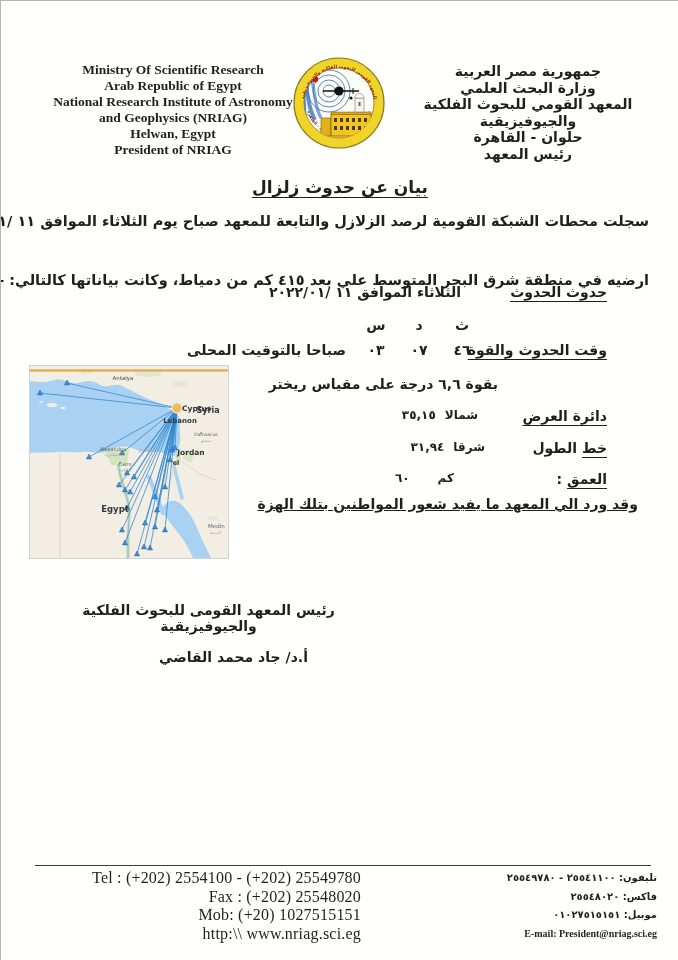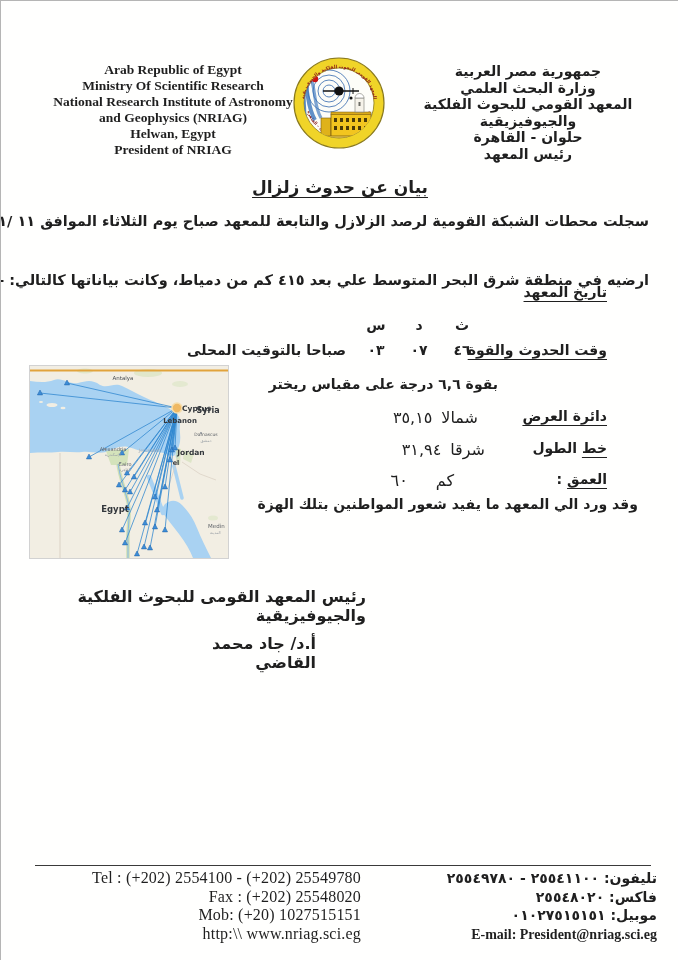--- a/index.html
+++ b/index.html
@@ -12,38 +12,38 @@
           font-size:13.5px;line-height:16px;}
   .hdr-ar{left:398px;top:62px;width:258px;text-align:center;font-size:14px;line-height:16.5px;}
   .doc-title{left:0;right:0;top:176px;text-align:center;font-size:17px;
              text-decoration:underline;text-underline-offset:4px;}
   .para-line{right:30px;left:20px;text-align:right;font-size:14.5px;white-space:nowrap;}
   .f-label{font-size:14px;text-decoration:underline;text-underline-offset:4px;}
   .f-label-mixed{font-size:14px;}
   .f-label-mixed .u{text-decoration:underline;text-underline-offset:4px;}
   .f-val{font-size:14px;}
   .num-col{width:20px;text-align:center;font-size:14px;font-family:"DejaVu Sans",sans-serif;font-weight:700;}
-  .pair{display:flex;direction:ltr;align-items:baseline;gap:9px;font-size:16px;
-        font-family:"DejaVu Sans",sans-serif;font-weight:400;}
-  .sig{text-align:right;font-size:16px;}
+  .pair{display:flex;direction:ltr;align-items:baseline;gap:9px;font-size:12px;
+        font-family:"DejaVu Sans",sans-serif;font-weight:700;}
+  .sig{text-align:center;font-size:14px;margin-top:15px;}
   .foot-rule{left:34px;right:28px;top:864px;border-top:1.6px solid #3a3a3a;height:0;}
   .foot-left{left:38px;top:868px;width:322px;text-align:right;font-weight:400;
              font-size:16px;line-height:18.6px;letter-spacing:.2px;}
-  .foot-right{right:22px;top:868px;width:250px;text-align:right;font-size:14px;line-height:18.6px;}
+  .foot-right{right:22px;top:868px;width:250px;text-align:right;font-size:10px;line-height:18.6px;}
   .map-box{left:28px;top:364px;width:198px;height:192px;border:1px solid #d2d2d2;box-sizing:content-box;text-align:right;}
   svg text{font-family:"DejaVu Sans",sans-serif;}
 </style>
 </head>
 <body>
 
 <div class="page">
 
   <div class="abs hdr-en en">
+    <div>Ministry Of Scientific Research</div>
     <div>Arab Republic of Egypt</div>
-    <div>Ministry Of Scientific Research</div>
     <div>National Research Institute of Astronomy</div>
     <div>and Geophysics (NRIAG)</div>
     <div>Helwan, Egypt</div>
     <div>President of NRIAG</div>
   </div>
 
   <div class="abs" style="left:292px;top:51px;width:92px;height:102px;">
     <svg width="92" height="102" viewBox="0 0 92 102">
       <defs>
         <clipPath id="inner-clip">
@@ -110,21 +110,22 @@
     <div>المعهد القومي للبحوث الفلكية والجيوفيزيقية</div>
     <div>حلوان - القاهرة</div>
     <div>رئيس المعهد</div>
   </div>
 
   <div class="abs doc-title ar">بيان عن حدوث زلزال</div>
 
   <div class="abs para-line ar" style="top:212px;">سجلت محطات الشبكة القومية لرصد الزلازل والتابعة للمعهد صباح يوم الثلاثاء  الموافق ١١ /٢٠٢٢/٠١ هزه</div>
   <div class="abs para-line ar" style="top:243px;margin-top:28px;">ارضيه في منطقة شرق البحر المتوسط علي بعد ٤١٥ كم من دمياط، وكانت بياناتها كالتالي: -</div>
 
-  <div class="abs ar f-label" style="right:72px;top:283px;">تاريخ المعهد</div>
+  <div class="abs ar f-label" style="right:72px;top:283px;">حدوث الحدوث</div>
+  <div class="abs ar f-val" style="right:218px;top:283px;">الثلاثاء  الموافق ١١ /٢٠٢٢/٠١</div>
 
   <div class="abs num-col" style="left:451px;top:316px;">ث</div>
   <div class="abs num-col" style="left:408px;top:316px;">د</div>
   <div class="abs num-col" style="left:365px;top:316px;">س</div>
 
   <div class="abs ar f-label" style="right:72px;top:341px;">وقت الحدوث والقوة</div>
   <div class="abs num-col" style="left:451px;top:341px;">٤٦</div>
   <div class="abs num-col" style="left:408px;top:341px;">٠٧</div>
   <div class="abs num-col" style="left:365px;top:341px;">٠٣</div>
   <div class="abs ar f-val" style="right:333px;top:341px;">صباحا بالتوقيت المحلى</div>
@@ -146,21 +147,21 @@
   </div>
 
   <div class="abs ar f-label-mixed" style="right:72px;top:470px;">
     <span class="u">العمق</span><span> :</span>
   </div>
   <div class="abs pair" style="right:225px;top:470px;gap:28px;">
     <span>٦٠</span>
     <span>كم</span>
   </div>
 
-  <div class="abs ar f-val" style="right:41px;top:495px;">وقد ورد الي المعهد ما يفيد شعور المواطنين بتلك الهزة</div>
+  <div class="abs ar f-val" style="right:41px;top:495px;text-decoration:underline;">وقد ورد الي المعهد ما يفيد شعور المواطنين بتلك الهزة</div>
 
   <div class="abs map-box">
     <svg id="map-svg" width="198" height="192" viewBox="0 0 198 192">
       <rect x="0" y="0" width="198" height="192" fill="#f2eee3"></rect>
 
       <path fill="#a9d2f2" d="M0,15 C8,16 16,17 24,14 C32,11 40,19 48,17 C56,15 62,13 70,19 C78,23 84,16 92,20
            C100,24 106,27 114,31 C122,35 132,38 143,45 C148,48 151,52 150,58 C149,64 151,70 150,76
            C149,81 147,86 144,90 C138,89 130,85 122,86 C114,87 106,83 98,81 C90,79 82,84 76,86
            C68,88 60,85 52,86 C44,87 36,85 28,86 C20,87 10,86 0,87 Z"></path>
 

